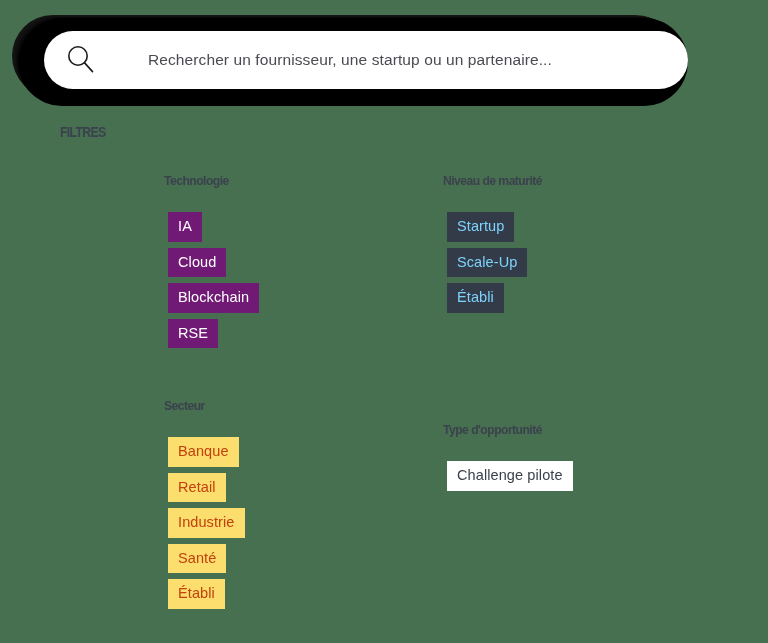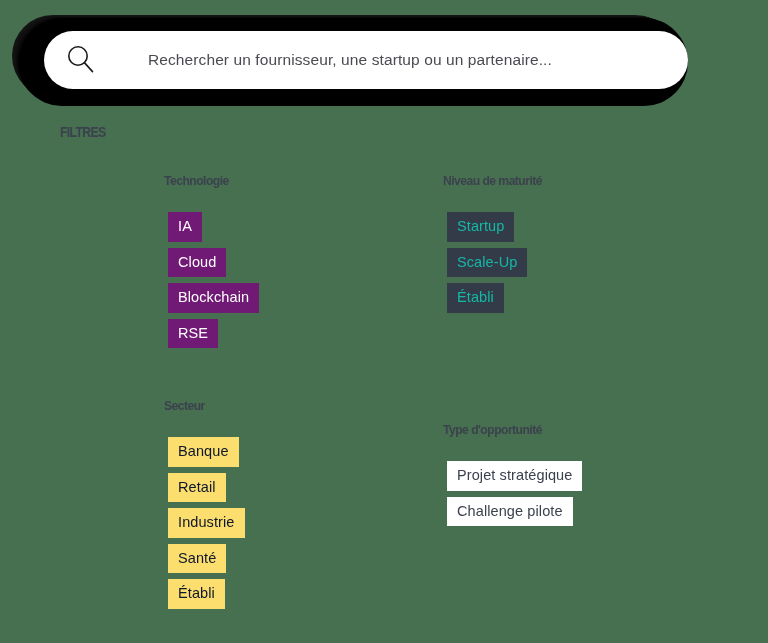--- a/index.html
+++ b/index.html
@@ -108,22 +108,22 @@
   .tag {
     display: inline-block;
     font-size: 14.5px;
     line-height: 1;
     padding: 7px 10px 8px 10px;
     border-radius: 0;
     white-space: nowrap;
     letter-spacing: 0.1px;
   }
   .tag-red   { background: #701a75; color: #ffffff; }
-  .tag-dark  { background: #343B48; color: #14b8a6; text-align: center; }
-  .tag-yellow{ background: #FBDE6E; color: #0f172a; }
+  .tag-dark  { background: #343B48; color: #7dd3fc; text-align: center; }
+  .tag-yellow{ background: #FBDE6E; color: #c2410c; }
   .tag-white { background: #ffffff; color: #3b414d; }
 </style>
 </head>
 <body>
 
 <div class="search-wrap">
   <div class="search-shadow"></div>
   <div class="search-field">
     <svg class="search-icon" viewBox="0 0 34 34" fill="none" xmlns="http://www.w3.org/2000/svg">
       <circle cx="14" cy="13" r="9.2" stroke="#1b1b1b" stroke-width="1.6"></circle>
@@ -161,16 +161,15 @@
     <span class="tag tag-yellow">Retail</span>
     <span class="tag tag-yellow">Industrie</span>
     <span class="tag tag-yellow">Santé</span>
     <span class="tag tag-yellow">Établi</span>
   </div>
 </div>
 
 <div class="filter-group g-opp">
   <div class="group-heading">Type d'opportunité</div>
   <div class="tag-list">
-    <span class="tag tag-white">Projet stratégique</span>
     <span class="tag tag-white">Challenge pilote</span>
   </div>
 </div>
 
 </body></html>

